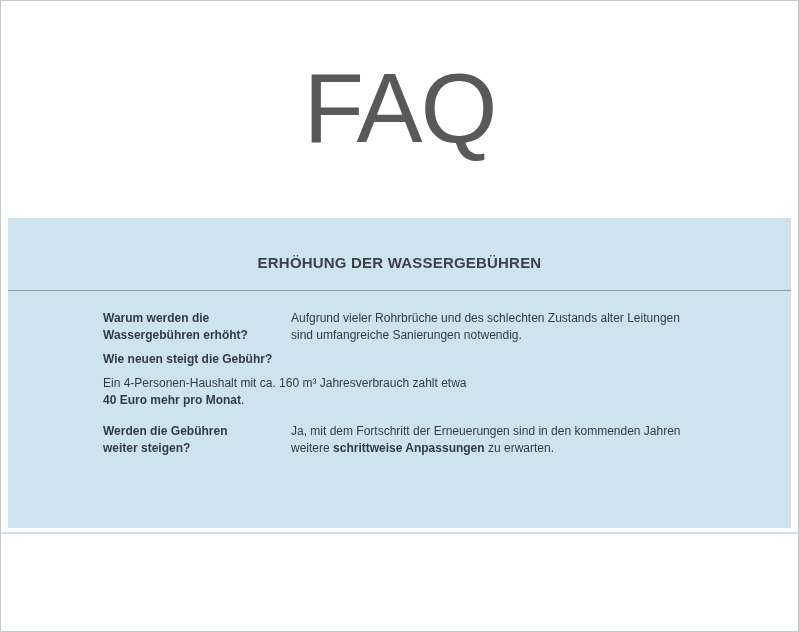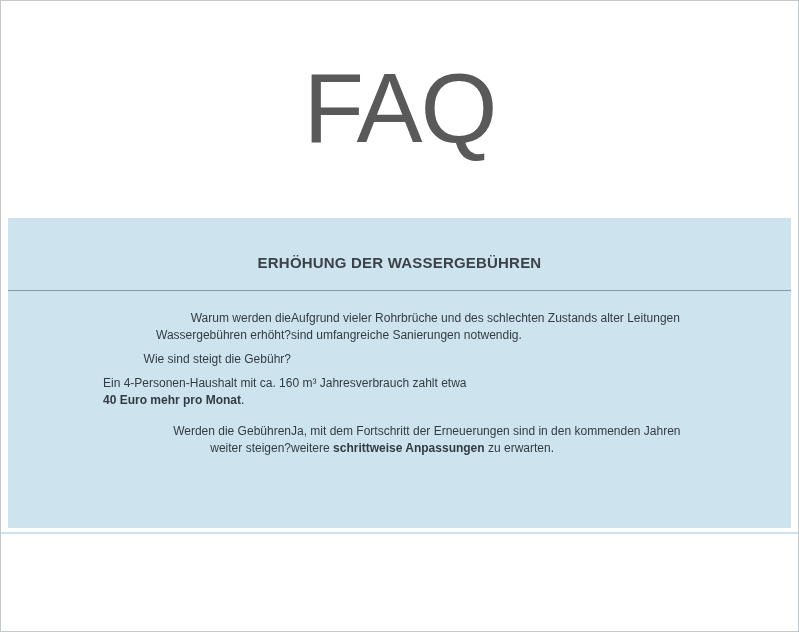--- a/index.html
+++ b/index.html
@@ -61,22 +61,21 @@
   }
   .row{
     display:flex;
     margin-bottom:7px;
     font-size:12px;
     line-height:17px;
   }
   .q{
     width:188px;
     flex:0 0 188px;
-    font-weight:400;
-    text-align:right;
+    font-weight:700;
   }
   .a{
     width:440px;
   }
   .a b{font-weight:700;}
   .bottom-gap{height:4px;background:#ffffff;}
   .bottom-strip{height:2px;background:var(--band-blue);margin:0 0 0 0;}
 </style>
 </head>
 <body>
@@ -88,21 +87,21 @@
   <div class="band">
     <div class="band-heading">
       <h2 class="section-heading">ERHÖHUNG DER WASSERGEBÜHREN</h2>
     </div>
     <div class="content" id="faq-list">
         <div class="row">
           <div class="q">Warum werden die<br>Wassergebühren erhöht?</div>
           <div class="a">Aufgrund vieler Rohrbrüche und des schlechten Zustands alter Leitungen<br>sind umfangreiche Sanierungen notwendig.</div>
         </div>
         <div class="row">
-          <div class="q">Wie sind steigt die Gebühr?</div>
+          <div class="q">Wie neuen steigt die Gebühr?</div>
         </div>
         <div class="row">
           <div class="a">Ein 4-Personen-Haushalt mit ca. 160 m³ Jahresverbrauch zahlt etwa<br><b>40 Euro mehr pro Monat</b>.</div>
         </div>
         <div class="row">
         </div>
         <div class="row">
           <div class="q">Werden die Gebühren<br>weiter steigen?</div>
           <div class="a">Ja, mit dem Fortschritt der Erneuerungen sind in den kommenden Jahren<br>weitere <b>schrittweise Anpassungen</b> zu erwarten.</div>
         </div>

